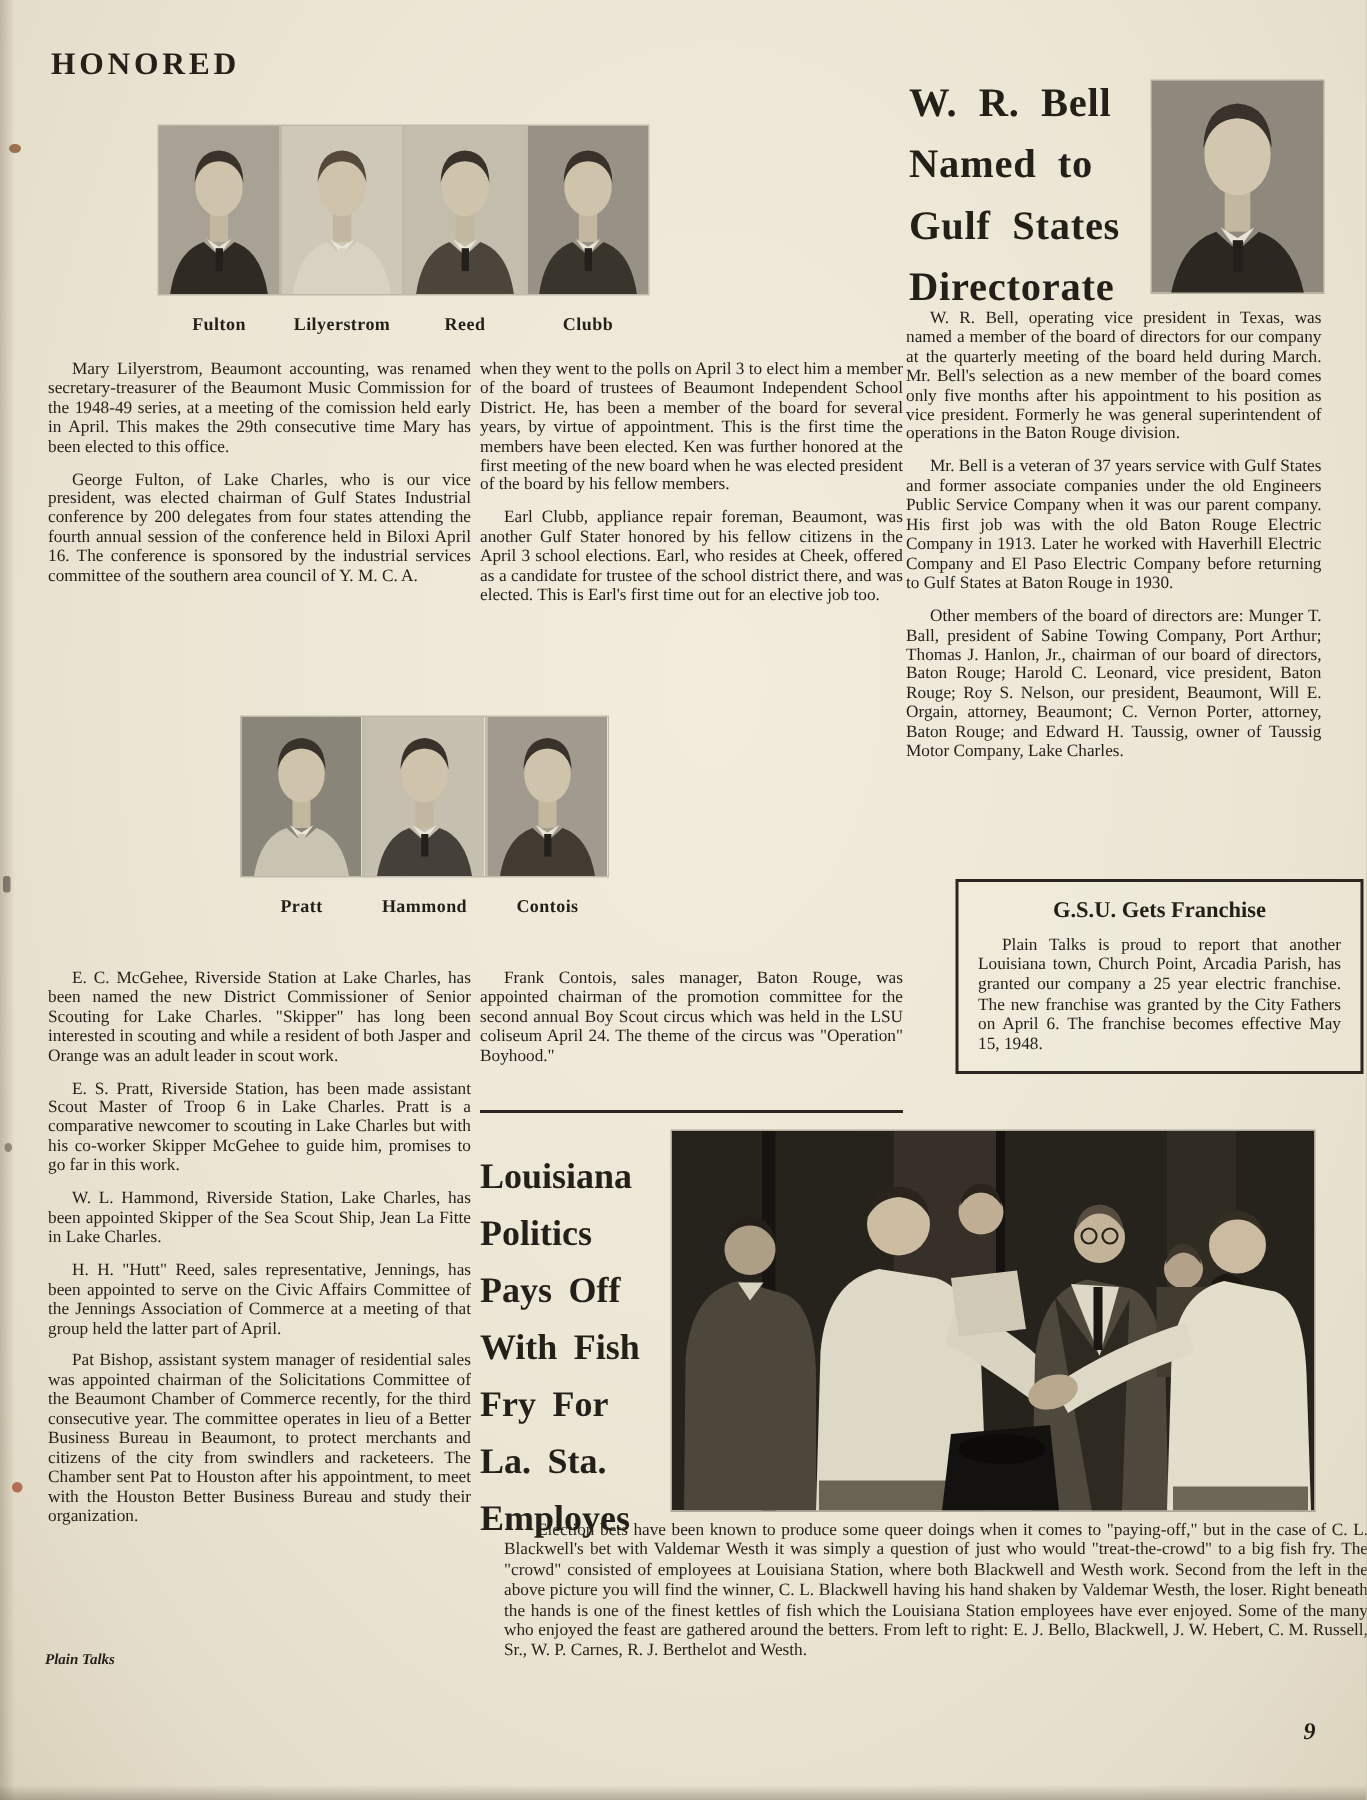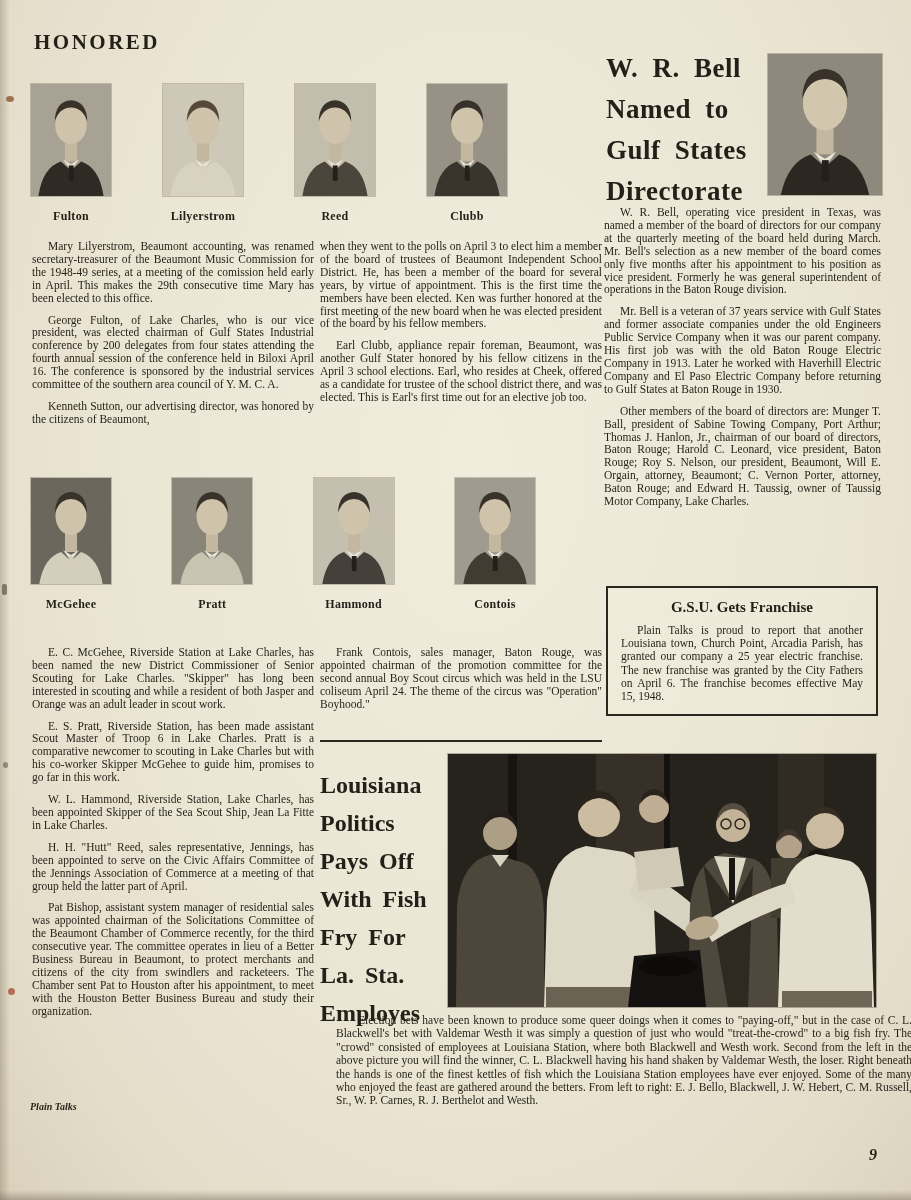--- a/index.html
+++ b/index.html
@@ -44,38 +44,38 @@
   .col p{margin:0 0 9px 0;text-indent:16px;}
   .col p.noindent{text-indent:0;}
 
   #left-col-1{left:32px;top:240px;width:282px;}
   #mid-col-1{left:320px;top:240px;width:282px;}
   #bell-col{left:604px;top:206px;width:277px;}
   #left-col-2{left:32px;top:646px;width:282px;}
   #mid-col-2{left:320px;top:646px;width:282px;}
 
   
-  .photo-row{display:flex;justify-content:space-between;}
+  .photo-row{display:flex;justify-content:center;}
   #photo-row-1{left:30px;top:84px;width:478px;}
   #photo-row-2{left:30px;top:478px;width:506px;}
   figure{margin:0;width:82px;text-align:center;}
   figure svg.pp{width:80px;height:112px;display:block;margin:0 auto;
     box-shadow:0 0 0 1px rgba(60,52,40,.25);}
   #photo-row-2 figure svg.pp{height:106px;}
   figcaption{
     margin-top:13px;font-weight:bold;font-size:12px;letter-spacing:.3px;
     font-family:"Liberation Serif", serif;color:#241f18;
   }
 
   #bell-photo{left:768px;top:54px;width:114px;height:141px;
     box-shadow:0 0 0 1px rgba(60,52,40,.3);}
 
   
   #gsu-box{
-    left:606px;top:586px;width:272px;
+    left:637px;top:586px;width:272px;
     border:2.5px solid #2b2620;background:rgba(255,252,240,.12);
     padding:9px 13px 11px 13px;box-sizing:border-box;
   }
   #gsu-title{text-align:center;font-weight:bold;font-size:15px;margin:2px 0 8px 0;color:#241f18;}
   #gsu-body{font-size:11.5px;line-height:13.2px;text-align:justify;text-indent:16px;color:#241f18;}
 
   #column-rule{left:320px;top:740px;width:282px;height:2px;background:#2b2620;}
 
   #fishfry-photo{left:448px;top:754px;width:428px;height:253px;
     box-shadow:0 0 0 1px rgba(60,52,40,.35);}
@@ -154,41 +154,34 @@
     <div>Gulf States</div>
     <div>Directorate</div>
   </div>
   <svg class="abs" id="bell-photo" viewBox="0 0 80 110" preserveAspectRatio="xMidYMid slice" style="--pbg:#8e897c;--psuit:#2c2821;--pface:#d2c6ae">
       <use href="#portrait"></use>
     </svg>
 
   <div class="abs col" id="left-col-1">
     <p>Mary Lilyerstrom, Beaumont accounting, was renamed secretary-treasurer of the Beaumont Music Commission for the 1948-49 series, at a meeting of the comission held early in April. This makes the 29th consecutive time Mary has been elected to this office.</p>
     <p>George Fulton, of Lake Charles, who is our vice president, was elected chairman of Gulf States Industrial conference by 200 delegates from four states attending the fourth annual session of the conference held in Biloxi April 16. The conference is sponsored by the industrial services committee of the southern area council of Y. M. C. A.</p>
-    <p>Kenneth Sutton, our advertising director, was honored by the citizens of Beaumont,</p>
   </div>
 
   <div class="abs col" id="mid-col-1">
     <p class="noindent">when they went to the polls on April 3 to elect him a member of the board of trustees of Beaumont Independent School District. He, has been a member of the board for several years, by virtue of appointment. This is the first time the members have been elected. Ken was further honored at the first meeting of the new board when he was elected president of the board by his fellow members.</p>
     <p>Earl Clubb, appliance repair foreman, Beaumont, was another Gulf Stater honored by his fellow citizens in the April 3 school elections. Earl, who resides at Cheek, offered as a candidate for trustee of the school district there, and was elected. This is Earl's first time out for an elective job too.</p>
   </div>
 
   <div class="abs col" id="bell-col">
     <p>W. R. Bell, operating vice president in Texas, was named a member of the board of directors for our company at the quarterly meeting of the board held during March. Mr. Bell's selection as a new member of the board comes only five months after his appointment to his position as vice president. Formerly he was general superintendent of operations in the Baton Rouge division.</p>
     <p>Mr. Bell is a veteran of 37 years service with Gulf States and former associate companies under the old Engineers Public Service Company when it was our parent company. His first job was with the old Baton Rouge Electric Company in 1913. Later he worked with Haverhill Electric Company and El Paso Electric Company before returning to Gulf States at Baton Rouge in 1930.</p>
     <p>Other members of the board of directors are: Munger T. Ball, president of Sabine Towing Company, Port Arthur; Thomas J. Hanlon, Jr., chairman of our board of directors, Baton Rouge; Harold C. Leonard, vice president, Baton Rouge; Roy S. Nelson, our president, Beaumont, Will E. Orgain, attorney, Beaumont; C. Vernon Porter, attorney, Baton Rouge; and Edward H. Taussig, owner of Taussig Motor Company, Lake Charles.</p>
   </div>
 
   <div class="abs photo-row" id="photo-row-2">
-    <figure>
-      <svg class="pp" style="--pbg:#6b675c;--psuit:#d4cebd;--ptie:#d4cebd">
-          <use href="#portrait"></use>
-        </svg>
-      <figcaption>McGehee</figcaption>
-    </figure>
     <figure>
       <svg class="pp" style="--pbg:#8a8579;--psuit:#c9c3b2;--ptie:#c9c3b2">
           <use href="#portrait"></use>
         </svg>
       <figcaption>Pratt</figcaption>
     </figure>
     <figure>
       <svg class="pp" style="--pbg:#c4bfae;--psuit:#45403a">
           <use href="#portrait"></use>
         </svg>

